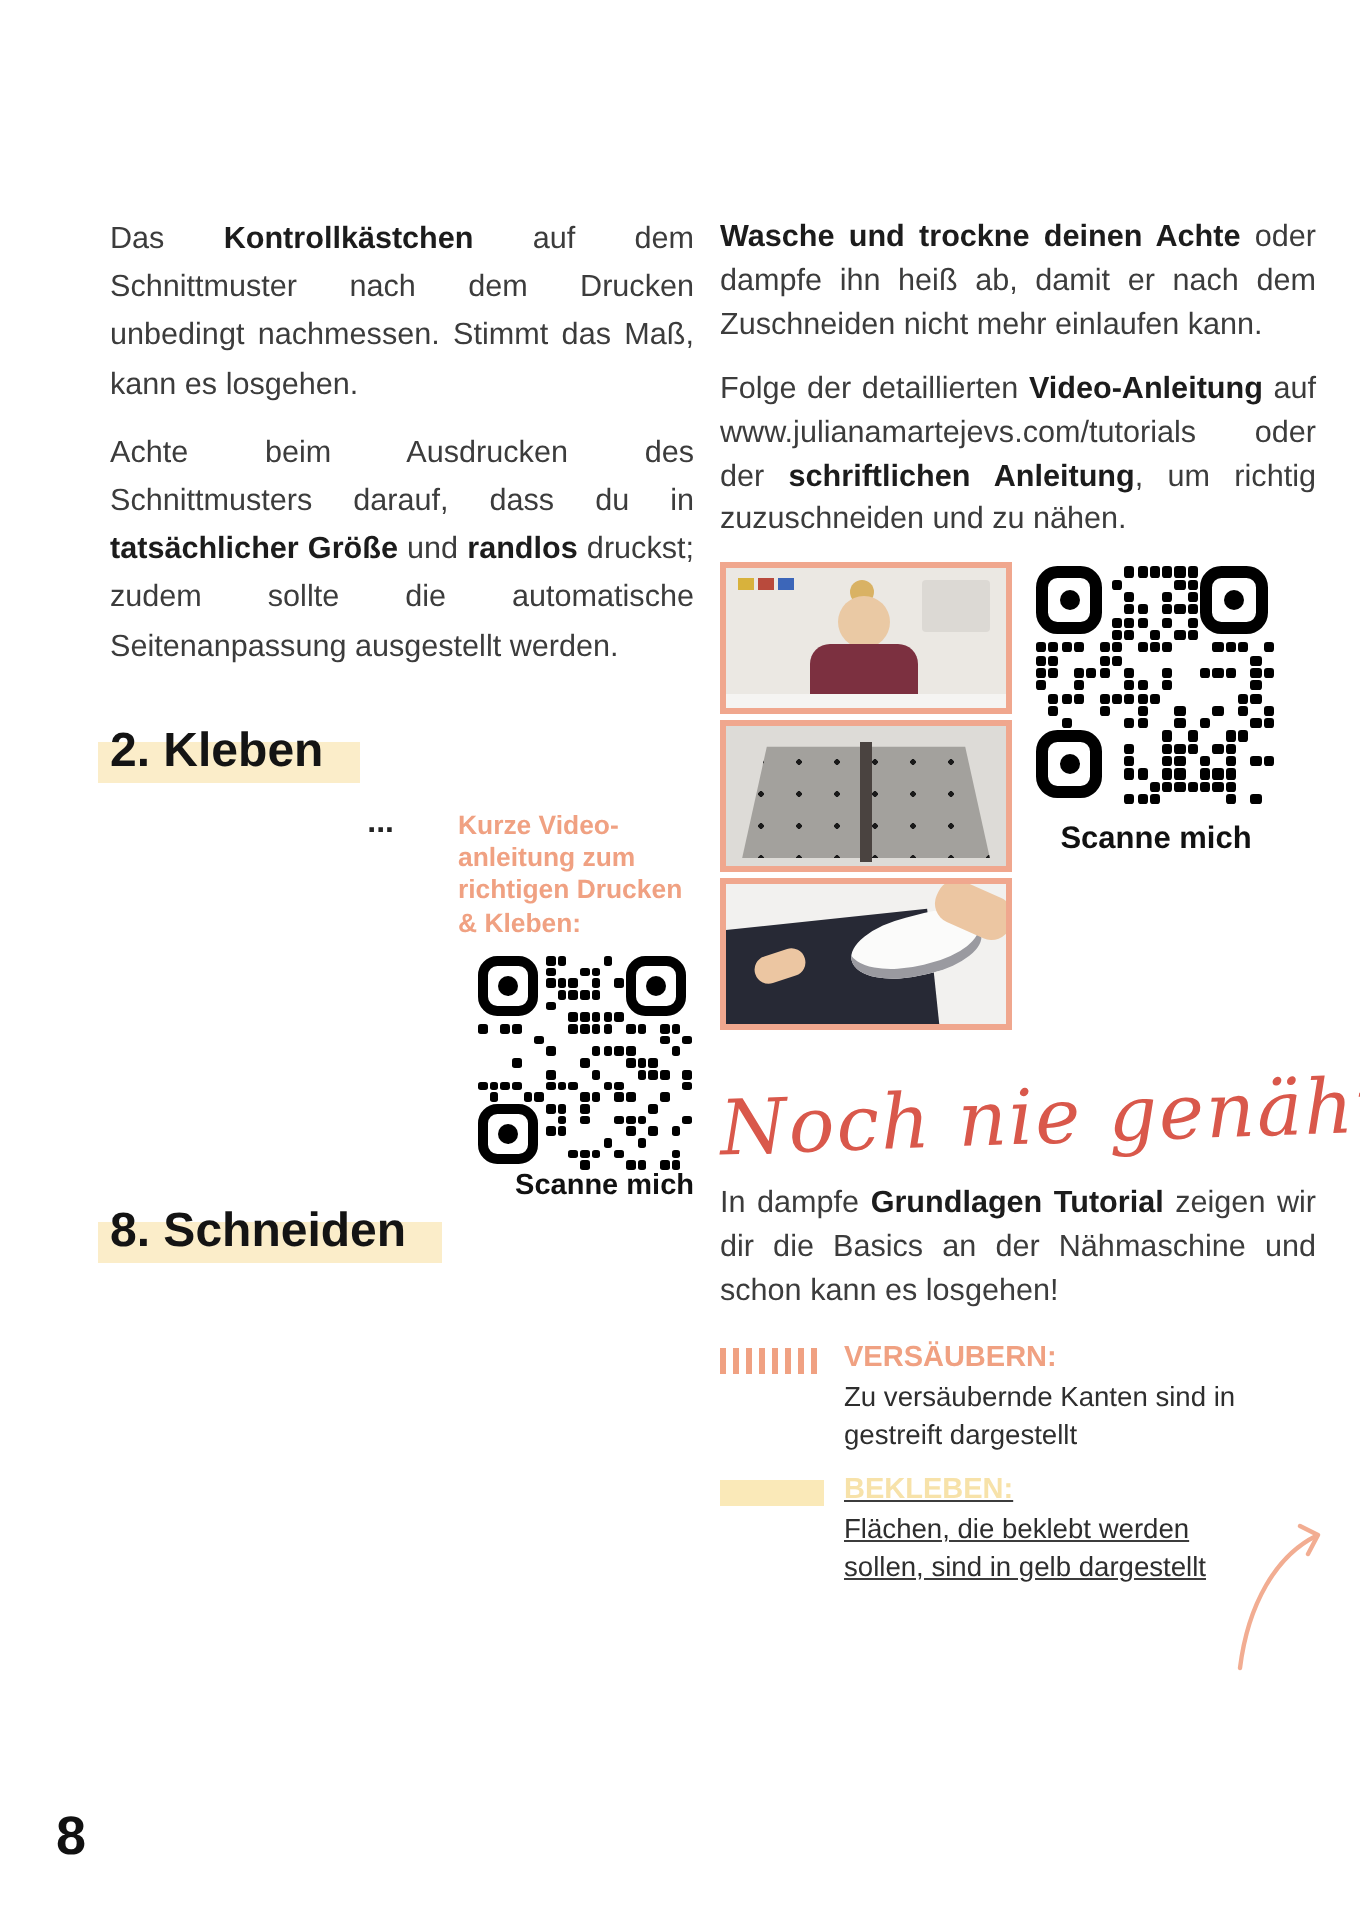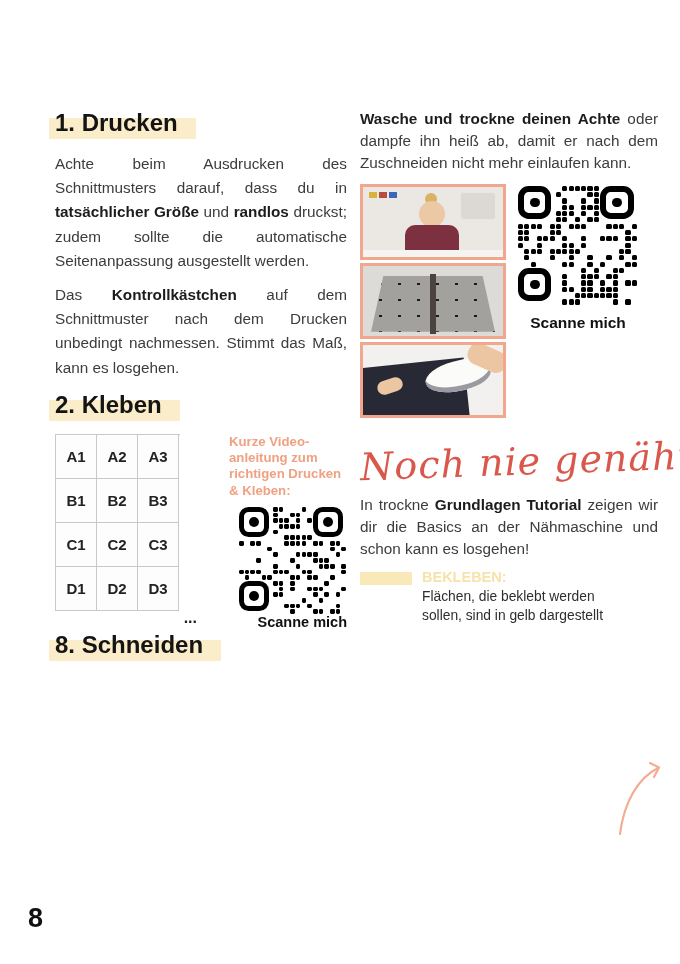--- a/index.html
+++ b/index.html
@@ -10,21 +10,21 @@
              display:flex;align-items:center;box-sizing:border-box;padding-left:56px;}
   .title-bar span{color:#fff;font-size:31px;font-weight:bold;letter-spacing:1.5px;}
   
   .col{position:absolute;top:108px;}
   .col-left{left:55px;width:292px;}
   .col-right{left:360px;width:298px;}
   
   .sec{font-size:24px;font-weight:bold;color:#141414;margin:0 0 12px 0;line-height:30px;}
   .sec .hl{display:inline-block;margin-left:-6px;padding:0 18px 2px 6px;
            background:linear-gradient(to bottom,transparent 32%,#FBEDC9 32%,#FBEDC9 96%,transparent 96%);}
-  .mt{margin-top:10px;}
+  .mt{margin-top:25px;}
   
   .body{font-size:15.3px;line-height:24.2px;text-align:justify;margin:0 0 10px 0;color:#3c3c3c;}
   .col-right .body{line-height:21.9px;}
   .b{font-weight:bold;color:#1c1c1c;}
   
   .grid-row{display:flex;justify-content:space-between;margin-top:4px;height:196px;}
   .grid-wrap{width:130px;}
   .pgrid{display:grid;grid-template-columns:repeat(3,41px);border-left:1px solid #c9c9c9;border-top:1px solid #c9c9c9;width:124px;}
   .gcell{height:43px;display:flex;align-items:center;justify-content:center;font-weight:bold;
          font-size:15px;color:#222;border-right:1px solid #c9c9c9;border-bottom:1px solid #c9c9c9;background:#fdfdfd;}
@@ -61,42 +61,27 @@
   .arrow{position:absolute;left:612px;top:756px;}
   .page-num{position:absolute;left:28px;top:903px;font-size:27px;font-weight:bold;color:#111;}
 </style>
 </head>
 <body>
 
 <div class="page">
 
 
   <div class="col col-left">
-    <div class="sec"><span class="hl">1. Drucken</span></div>
+    <p class="body"><span>Das </span><span class="b">Kontrollkästchen</span><span> auf dem Schnittmuster nach dem Drucken unbedingt nachmessen. Stimmt das Maß, kann es losgehen.</span></p>
     <p class="body"><span>Achte beim Ausdrucken des Schnittmusters darauf, dass du in </span><span class="b">tatsächlicher Größe</span><span> und </span><span class="b">randlos</span><span> druckst; zudem sollte die automatische Seitenanpassung ausgestellt werden.</span></p>
-    <p class="body"><span>Das </span><span class="b">Kontrollkästchen</span><span> auf dem Schnittmuster nach dem Drucken unbedingt nachmessen. Stimmt das Maß, kann es losgehen.</span></p>
 
     <div class="sec mt"><span class="hl">2. Kleben</span></div>
 
     <div class="grid-row">
       <div class="grid-wrap">
-        <div class="pgrid">
-            <div class="gcell">A1</div>
-            <div class="gcell">A2</div>
-            <div class="gcell">A3</div>
-            <div class="gcell">B1</div>
-            <div class="gcell">B2</div>
-            <div class="gcell">B3</div>
-            <div class="gcell">C1</div>
-            <div class="gcell">C2</div>
-            <div class="gcell">C3</div>
-            <div class="gcell">D1</div>
-            <div class="gcell">D2</div>
-            <div class="gcell">D3</div>
-          </div>
         <div class="ellipsis">...</div>
       </div>
       <div class="qrcol">
         <div class="qr-note">Kurze Video-anleitung zum richtigen Drucken &amp; Kleben:</div>
         <div class="qr qr1">
             <div class="qm" style="left: 34.1053px; top: 0px; width: 4.66105px; height: 4.66105px;"></div>
             <div class="qm" style="left: 39.7895px; top: 0px; width: 4.66105px; height: 4.66105px;"></div>
             <div class="qm" style="left: 62.5263px; top: 0px; width: 4.66105px; height: 4.66105px;"></div>
             <div class="qm" style="left: 34.1053px; top: 5.68421px; width: 4.66105px; height: 4.66105px;"></div>
             <div class="qm" style="left: 51.1579px; top: 5.68421px; width: 4.66105px; height: 4.66105px;"></div>
@@ -205,20 +190,21 @@
         <div class="scan-label">Scanne mich</div>
       </div>
     </div>
 
     <div class="sec"><span class="hl">8. Schneiden</span></div>
   </div>
 
   <div class="col col-right">
     <p class="body"><span class="b">Wasche und trockne deinen Achte</span><span> oder dampfe ihn heiß ab, damit er nach dem Zuschneiden nicht mehr einlaufen kann.</span></p>
 
+    <p class="body"><span>Folge der detaillierten </span><span class="b">Video-Anleitung</span><span> auf www.julianamartejevs.com/tutorials oder der </span><span class="b">schriftlichen Anleitung</span><span>, um richtig zuzuschneiden und zu nähen.</span></p>
 
     <div class="media-row">
       <div class="photos">
 
         <div class="photo">
           <div class="ph-abs" style="left:6px;top:5px;width:8px;height:6px;background:#d8b23c;"></div>
           <div class="ph-abs" style="left:16px;top:5px;width:8px;height:6px;background:#b94a3c;"></div>
           <div class="ph-abs" style="left:26px;top:5px;width:8px;height:6px;background:#3c66b9;"></div>
           <div class="ph-abs" style="right:8px;top:6px;width:34px;height:26px;background:#dcd9d4;border-radius:2px;"></div>
           <div class="ph-abs" style="left:62px;top:6px;width:12px;height:12px;background:#d9b264;border-radius:50%;"></div>
@@ -373,23 +359,30 @@
             </div>
             <div class="qf" style="left: 0px; top: 82.1053px; width: 33.4737px; height: 33.4737px; border-width: 6.63158px; border-radius: 10.7116px;">
               <div class="qfi" style="border-radius: 6.69474px;"></div>
             </div>
           </div>
         <div class="scan-label2">Scanne mich</div>
       </div>
     </div>
 
     <div class="script">Noch nie genäht?</div>
-    <p class="body"><span>In trockne </span><span class="b">Grundlagen Tutorial</span><span> zeigen wir dir die Basics an der Nähmaschine und schon kann es losgehen!</span></p>
-
-    <div class="legend-item" style="margin-top:10px;">
+    <p class="body"><span>In dampfe </span><span class="b">Grundlagen Tutorial</span><span> zeigen wir dir die Basics an der Nähmaschine und schon kann es losgehen!</span></p>
+
+    <div class="legend-item">
+      <div class="licon stripes"></div>
+      <div>
+        <div class="llabel">VERSÄUBERN:</div>
+        <div class="ldesc">Zu versäubernde Kanten sind in gestreift dargestellt</div>
+      </div>
+    </div>
+    <div class="legend-item" style="margin-top:10px;text-decoration:underline;">
       <div class="licon yblock"></div>
       <div>
         <div class="llabel pale">BEKLEBEN:</div>
         <div class="ldesc">Flächen, die beklebt werden sollen, sind in gelb dargestellt</div>
       </div>
     </div>
   </div>
 
   <svg class="arrow" width="58" height="84" viewBox="0 0 58 84">
     <path d="M8 78 C12 46 26 22 46 12" stroke="#F2AD92" stroke-width="2.2" fill="none" stroke-linecap="round"></path>

